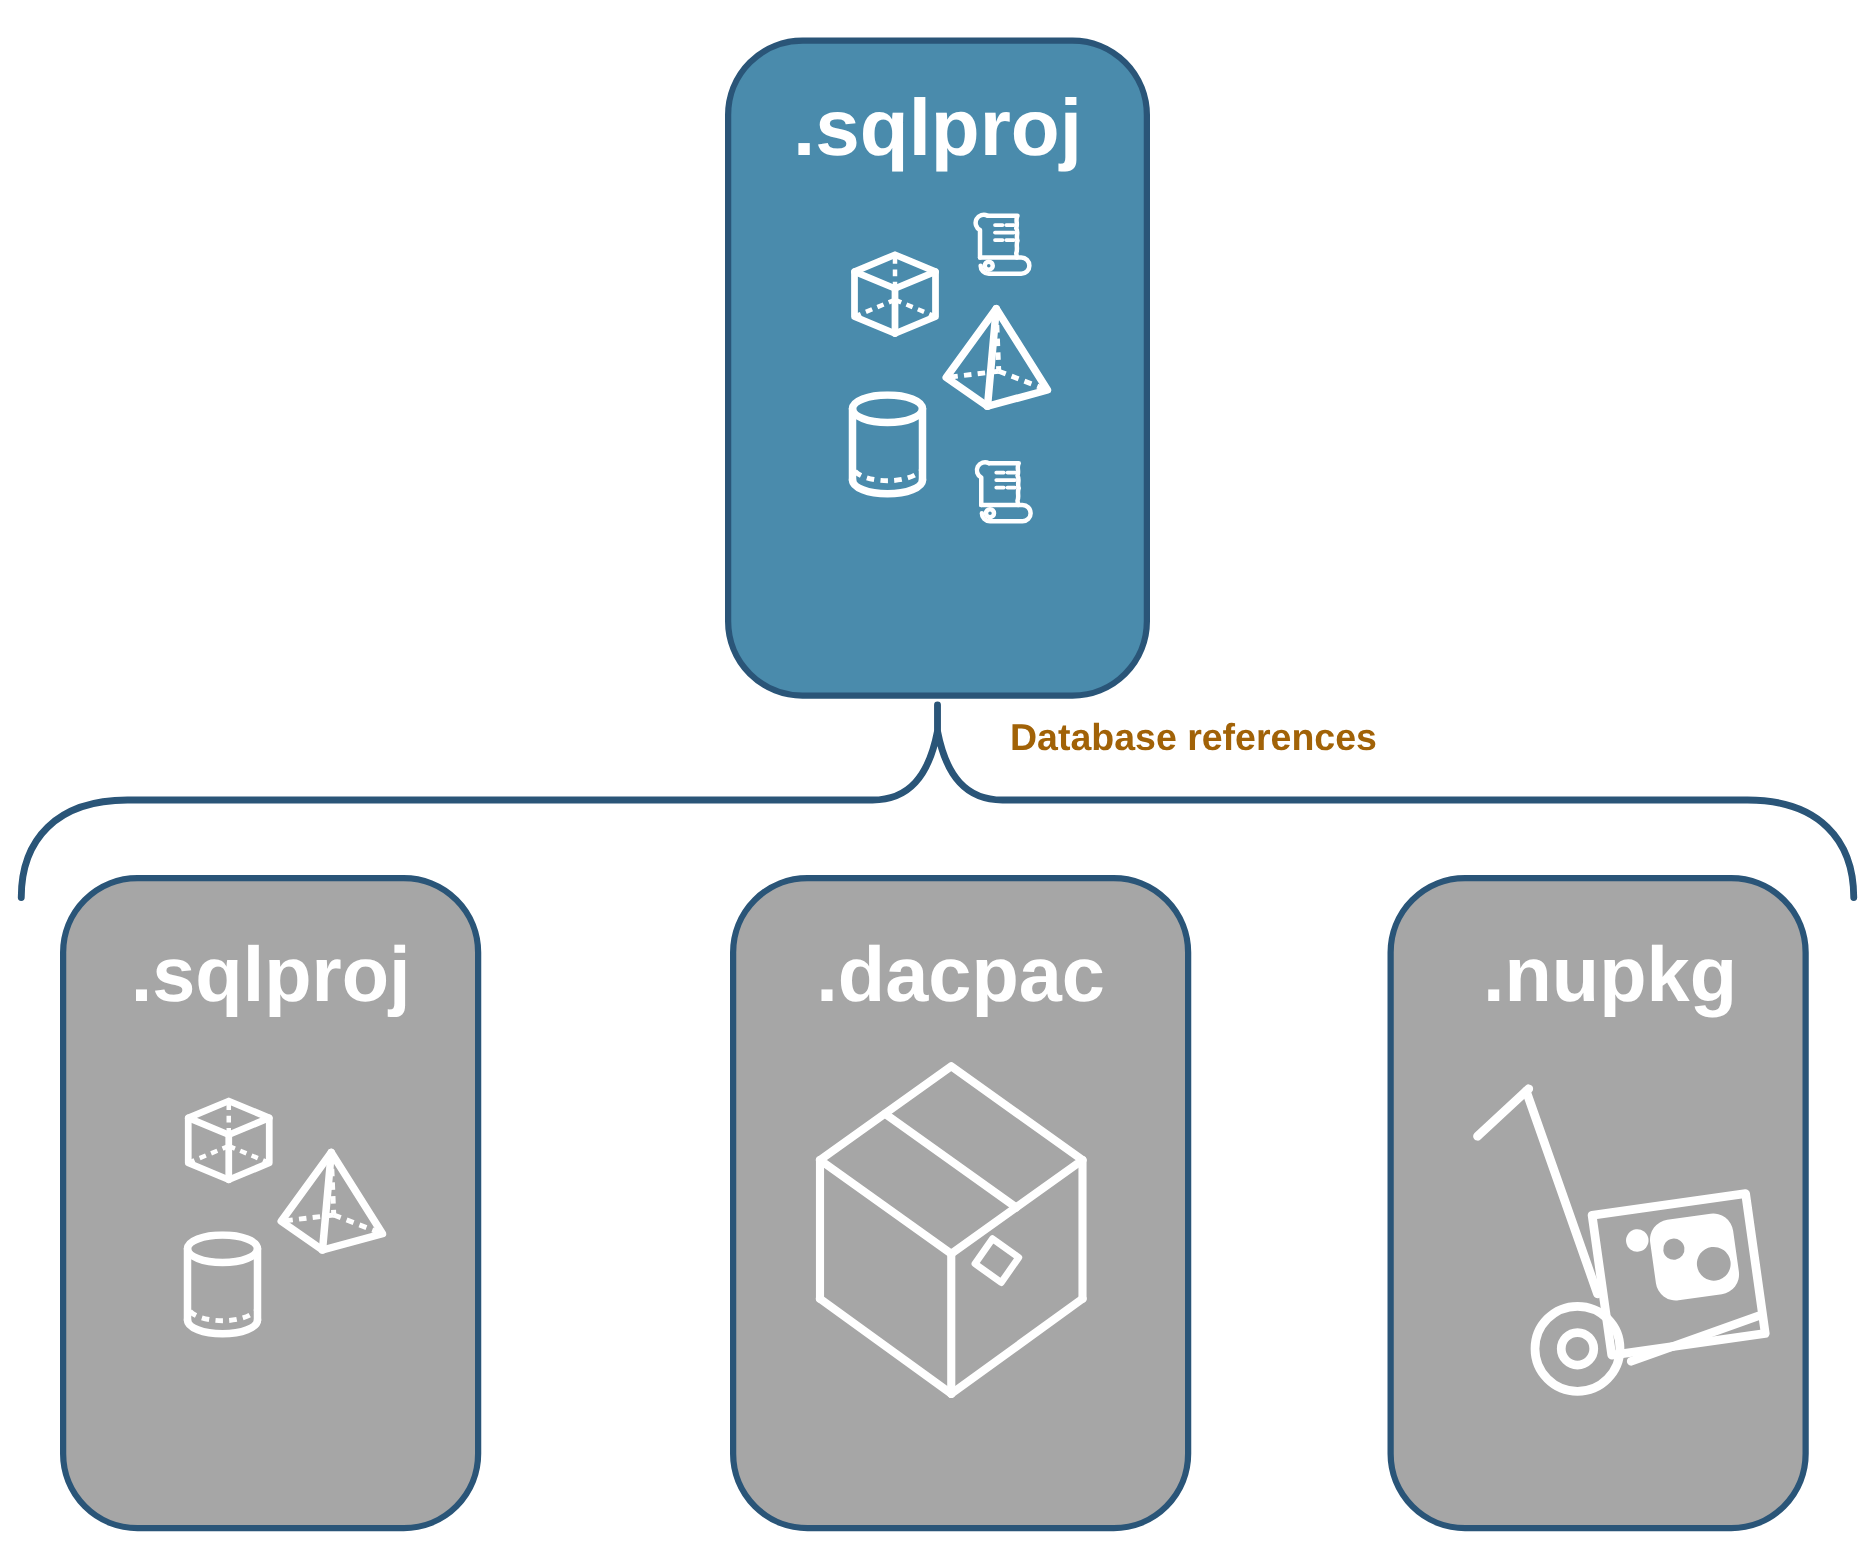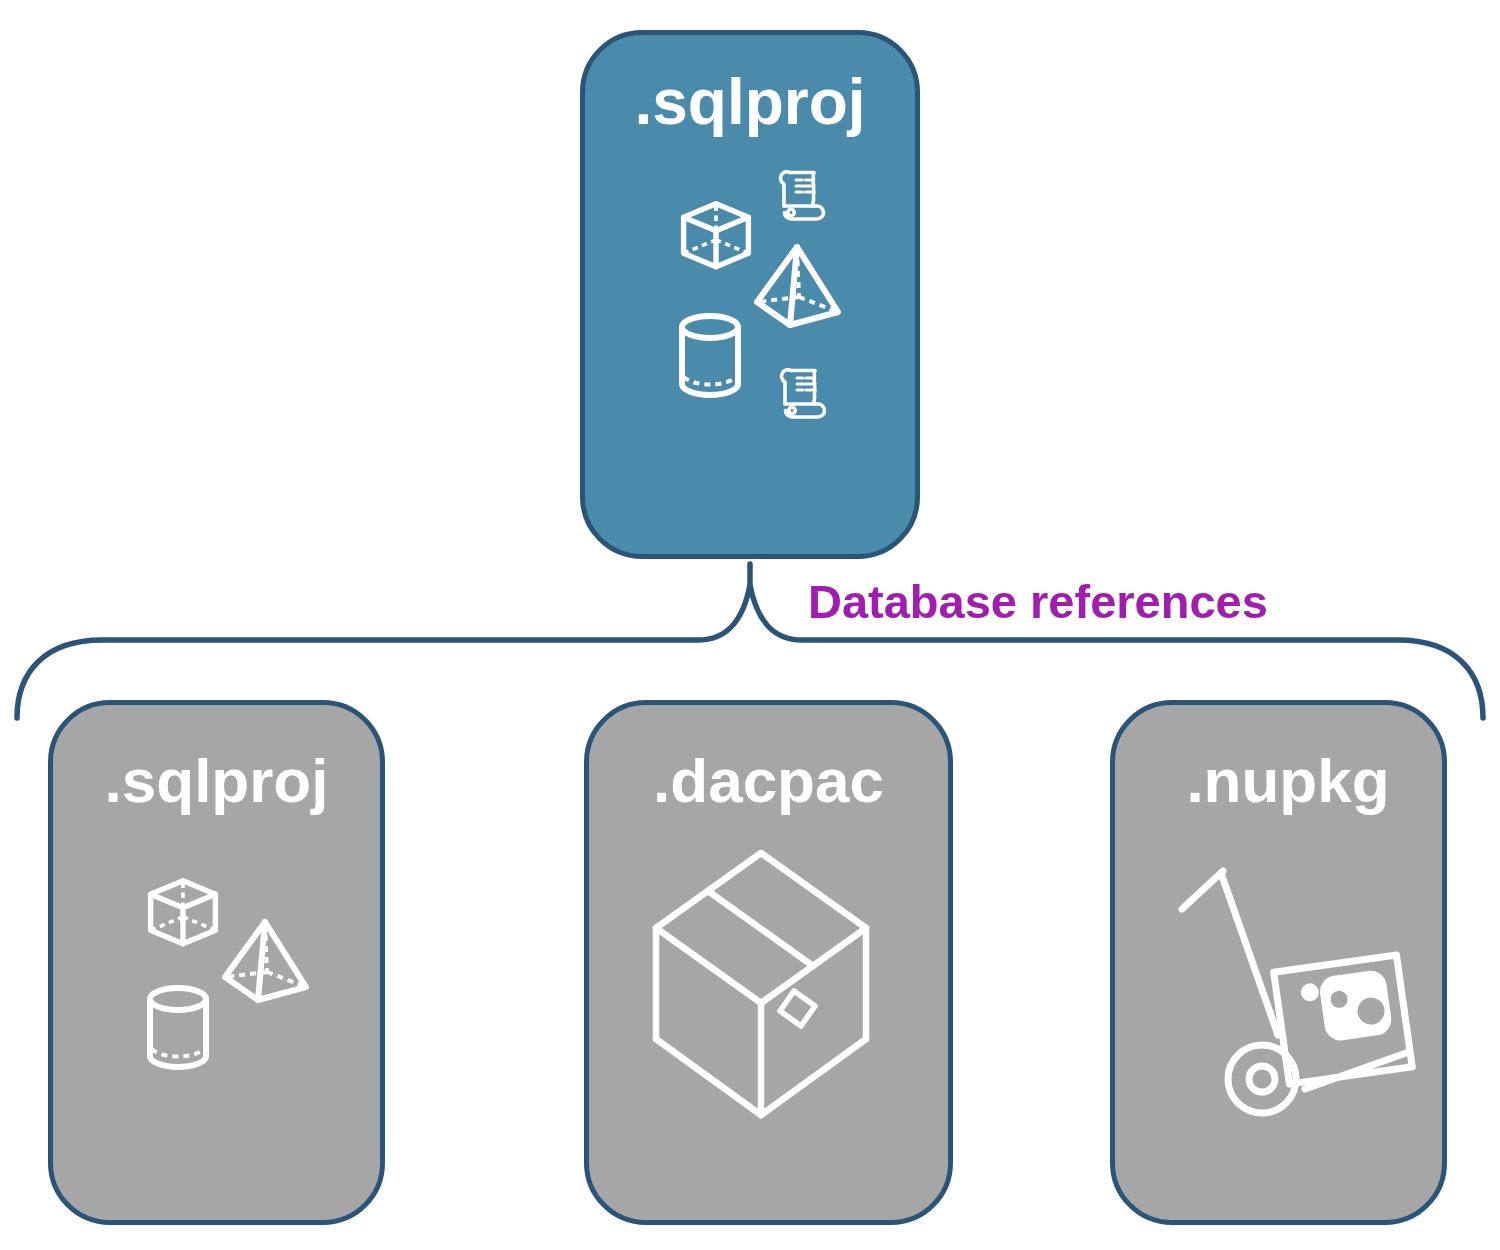--- a/index.html
+++ b/index.html
@@ -18,21 +18,21 @@
   .box-child-3{left:1110px;padding-left:19px;}
   .box-title{
     margin-top:30px;text-align:center;color:#ffffff;
     font-size:64px;font-weight:700;letter-spacing:0px;
   }
   .box-child .box-title{margin-top:40px;font-size:62px;}
   .icon{position:absolute;}
   .brace{position:absolute;left:0;top:558px;width:1500px;height:172px;}
   .rel-label{
     position:absolute;left:808px;top:574px;width:480px;
-    font-size:47px;font-weight:700;color:#a21caf;white-space:nowrap;
+    font-size:30px;font-weight:700;color:#a16207;white-space:nowrap;
   }
 </style>
 </head>
 <body>
 
 <div class="canvas">
 
   <div class="box box-root">
     <div class="box-title">.sqlproj</div>
 

